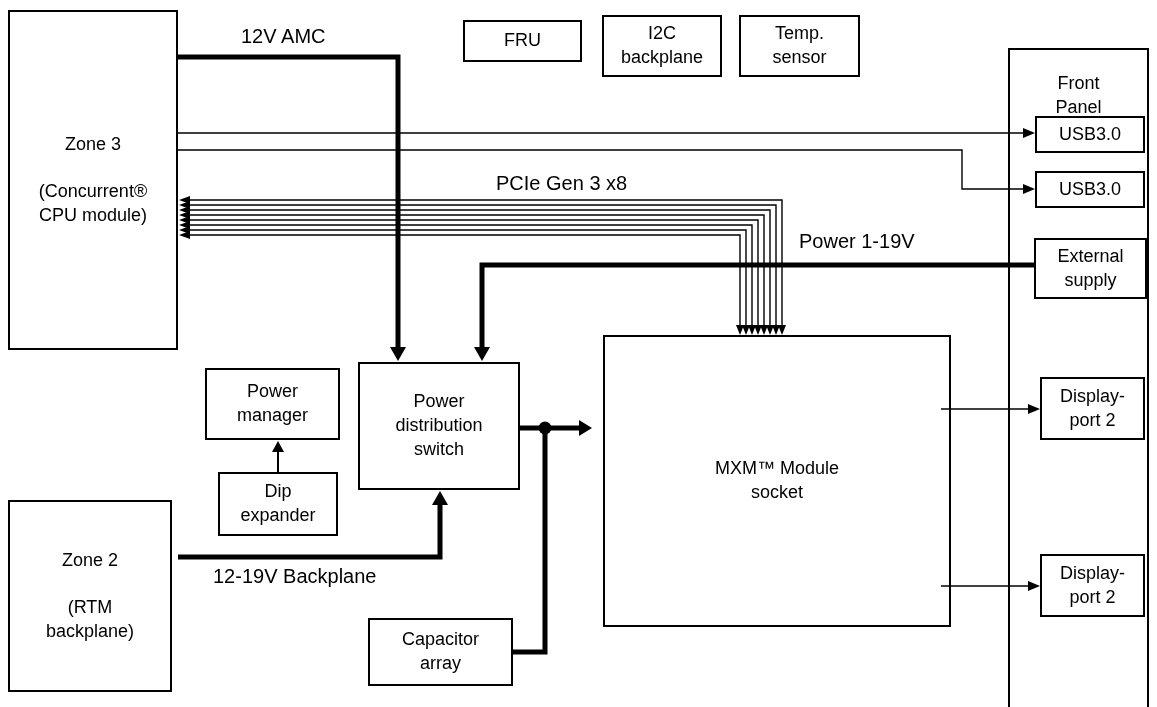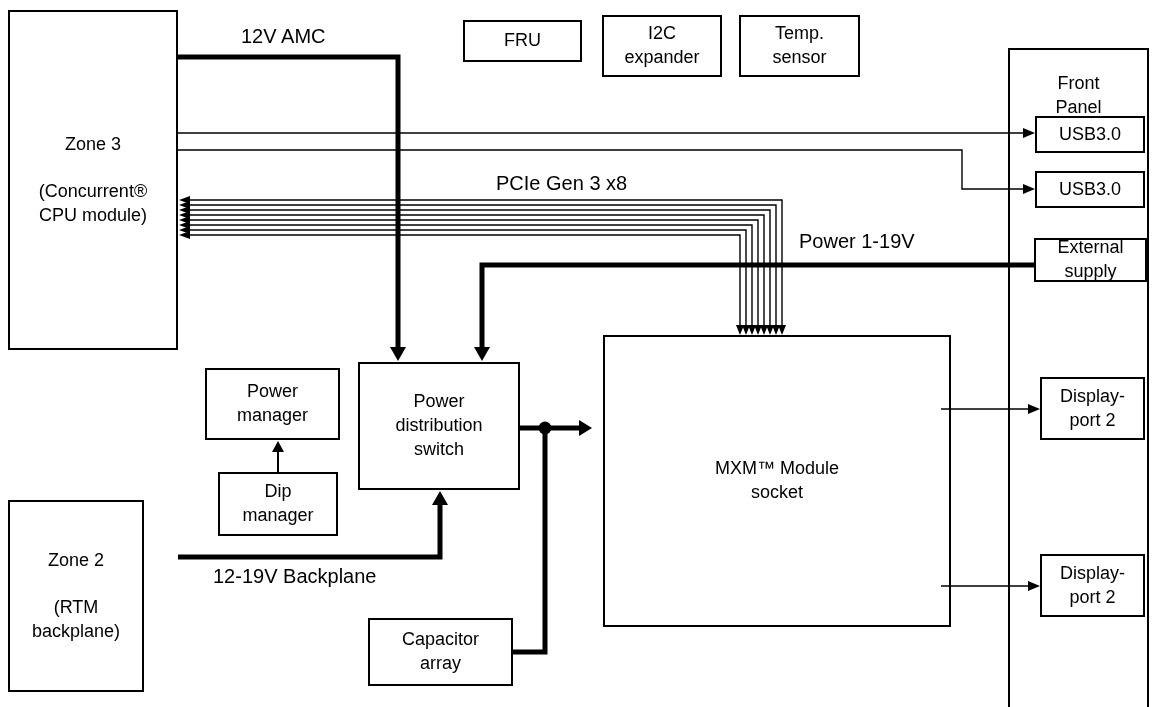--- a/index.html
+++ b/index.html
@@ -31,52 +31,52 @@
 <body>
 
 <div class="node" style="left:8px; top:10px; width:170px; height:340px;">Zone 3
 
 (Concurrent®
 CPU module)</div>
 
 <div class="node" style="left:463px; top:20px; width:119px; height:42px;">FRU</div>
 
 <div class="node" style="left:602px; top:15px; width:120px; height:62px;">I2C
-expander</div>
+backplane</div>
 
 <div class="node" style="left:739px; top:15px; width:121px; height:62px;">Temp.
 sensor</div>
 
 <div class="node container" style="left:1008px; top:8px; width:141px; height:690px;">Front
 Panel</div>
 
 <div class="node" style="left:1035px; top:116px; width:110px; height:37px;">USB3.0</div>
 
 <div class="node" style="left:1035px; top:171px; width:110px; height:37px;">USB3.0</div>
 
-<div class="node" style="left:1034px; top:238px; width:113px; height:44px;">External
+<div class="node" style="left:1034px; top:238px; width:113px; height:61px;">External
 supply</div>
 
 <div class="node" style="left:1040px; top:377px; width:105px; height:63px;">Display-
 port 2</div>
 
 <div class="node" style="left:1040px; top:554px; width:105px; height:63px;">Display-
 port 2</div>
 
 <div class="node" style="left:205px; top:368px; width:135px; height:72px;">Power
 manager</div>
 
 <div class="node" style="left:358px; top:362px; width:162px; height:128px;">Power
 distribution
 switch</div>
 
 <div class="node" style="left:218px; top:472px; width:120px; height:64px;">Dip
-manager</div>
+expander</div>
 
-<div class="node" style="left:8px; top:500px; width:136px; height:192px;">Zone 2
+<div class="node" style="left:8px; top:500px; width:164px; height:192px;">Zone 2
 
 (RTM
 backplane)</div>
 
 <div class="node" style="left:368px; top:618px; width:145px; height:68px;">Capacitor
 array</div>
 
 <div class="node" style="left:603px; top:335px; width:348px; height:292px;">MXM™ Module
 socket</div>
 

